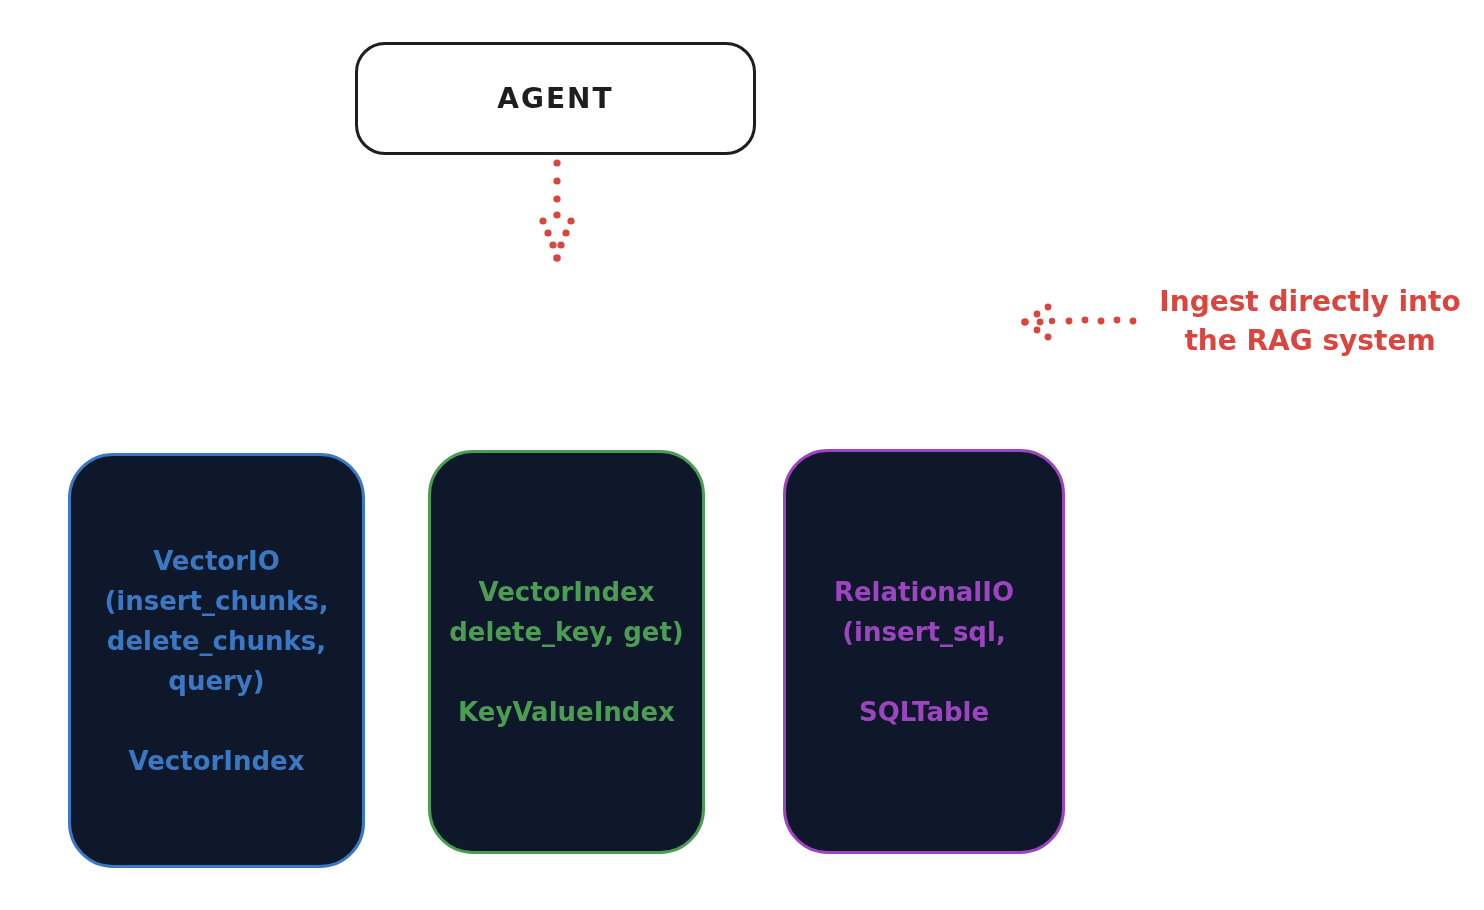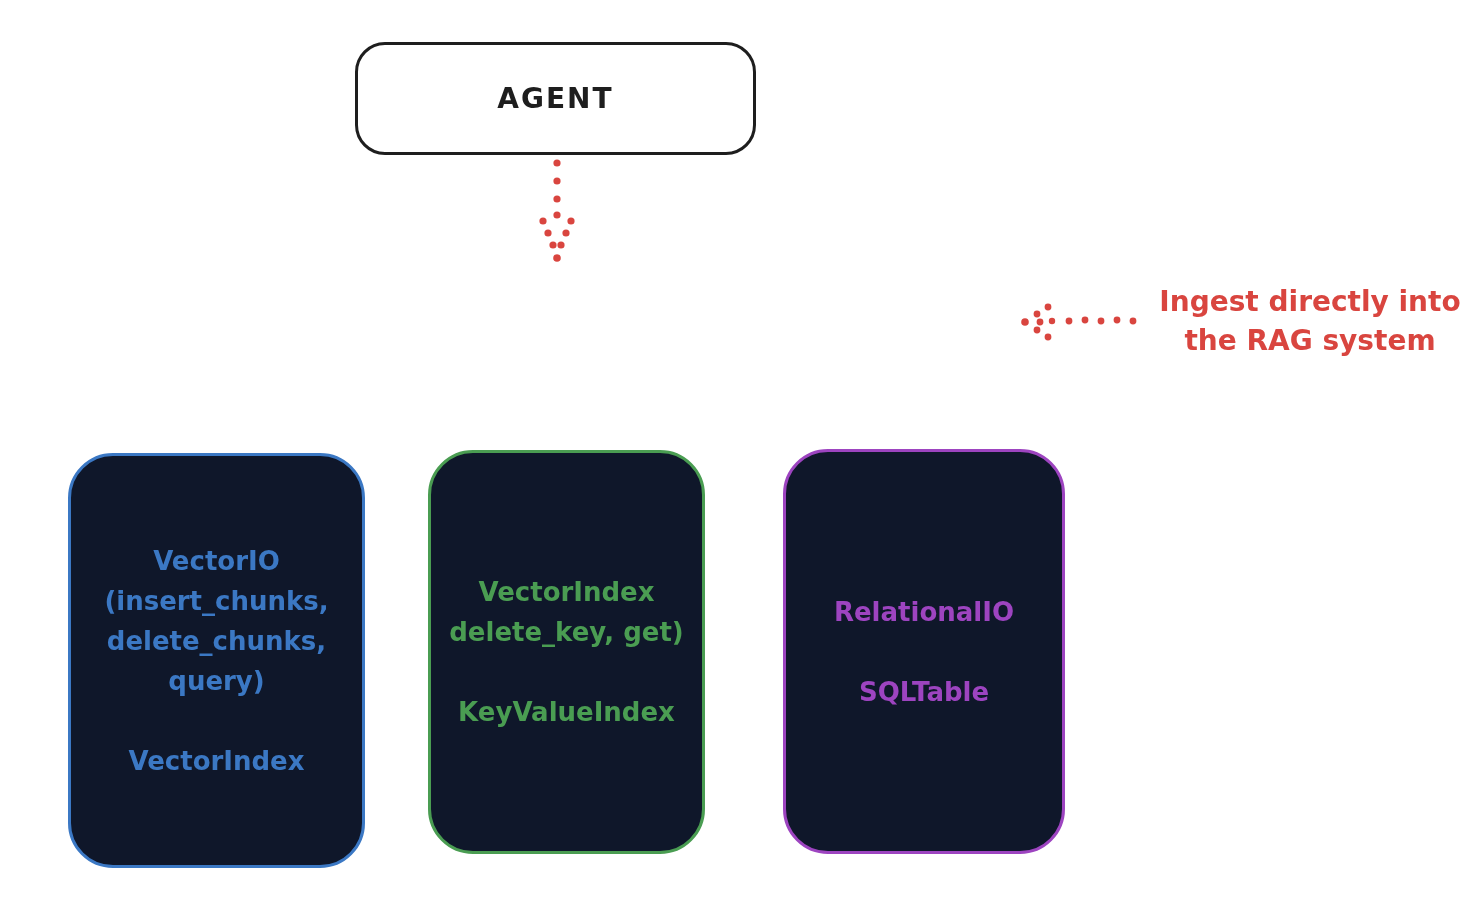--- a/index.html
+++ b/index.html
@@ -125,17 +125,18 @@
     <div style="color: rgb(74, 157, 82);">
       <span class="io-line">VectorIndex</span>
       <span class="io-line">delete_key, get)</span>
       <span class="index-label">KeyValueIndex</span>
     </div>
   </div>
 
   <div id="backend-relational" class="backend-box" style="border-color: rgb(157, 68, 192);">
     <div style="color: rgb(157, 68, 192);">
       <span class="io-line">RelationalIO</span>
+      <span class="io-line">(insert_sql,</span>
       <span class="index-label">SQLTable</span>
     </div>
   </div>
 
 </div>
 
 </body></html>

